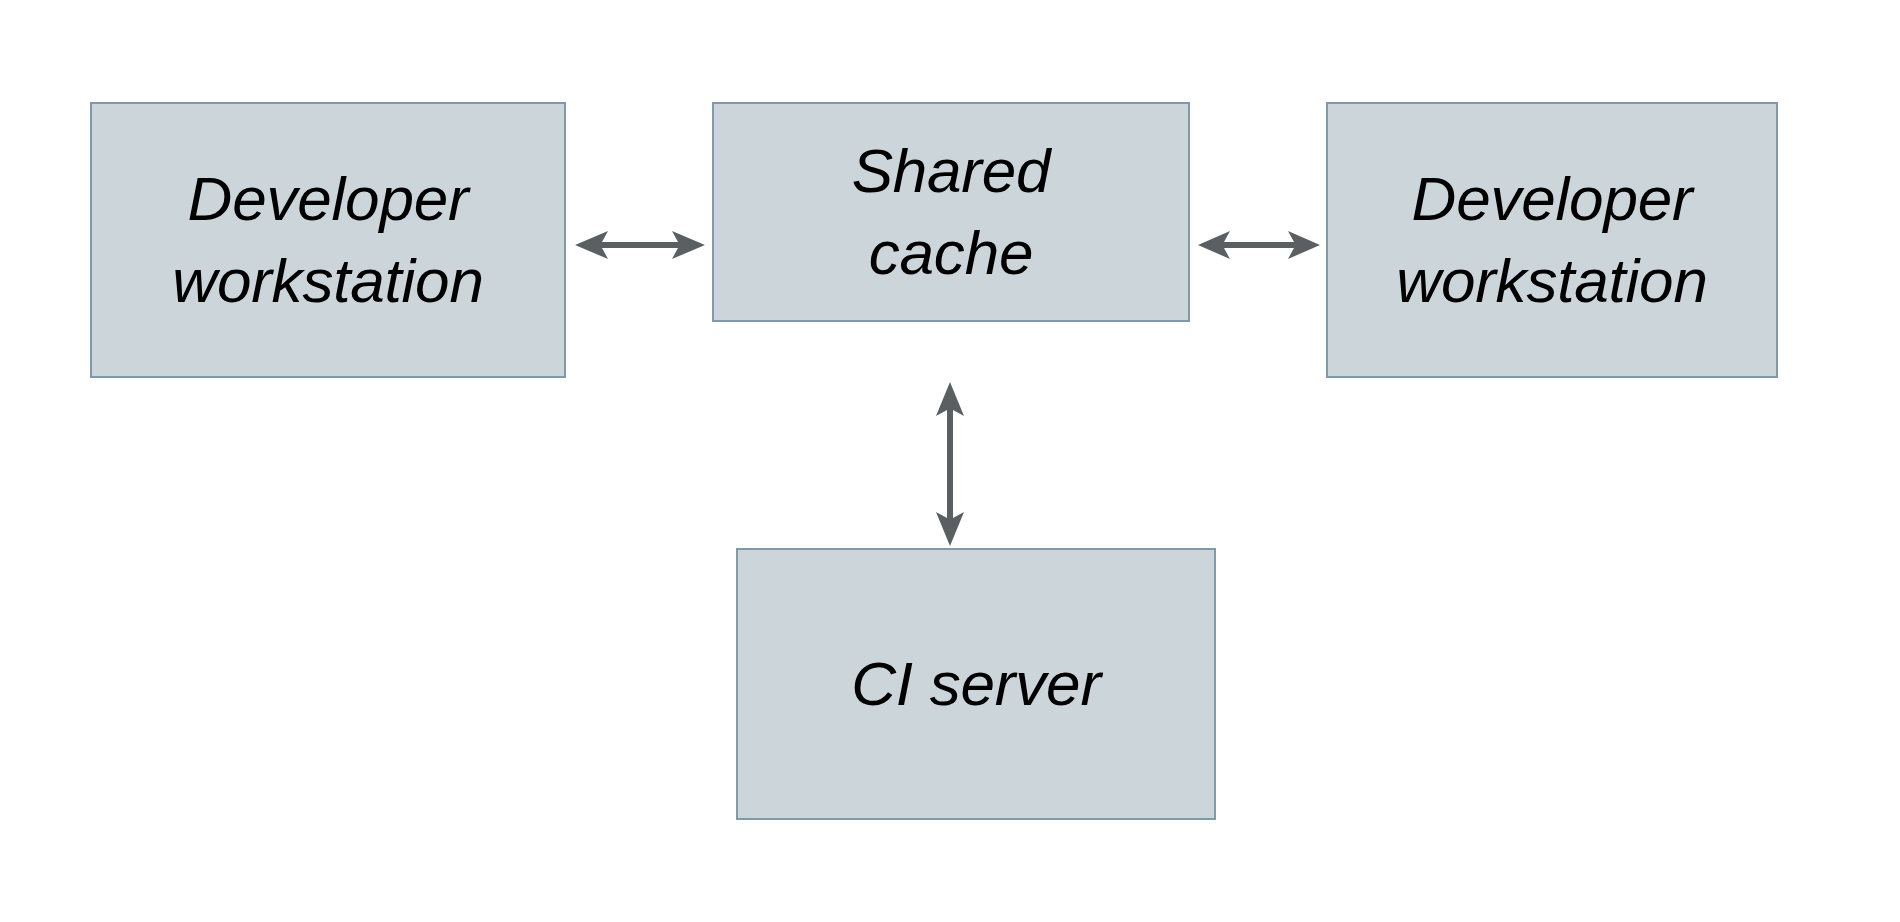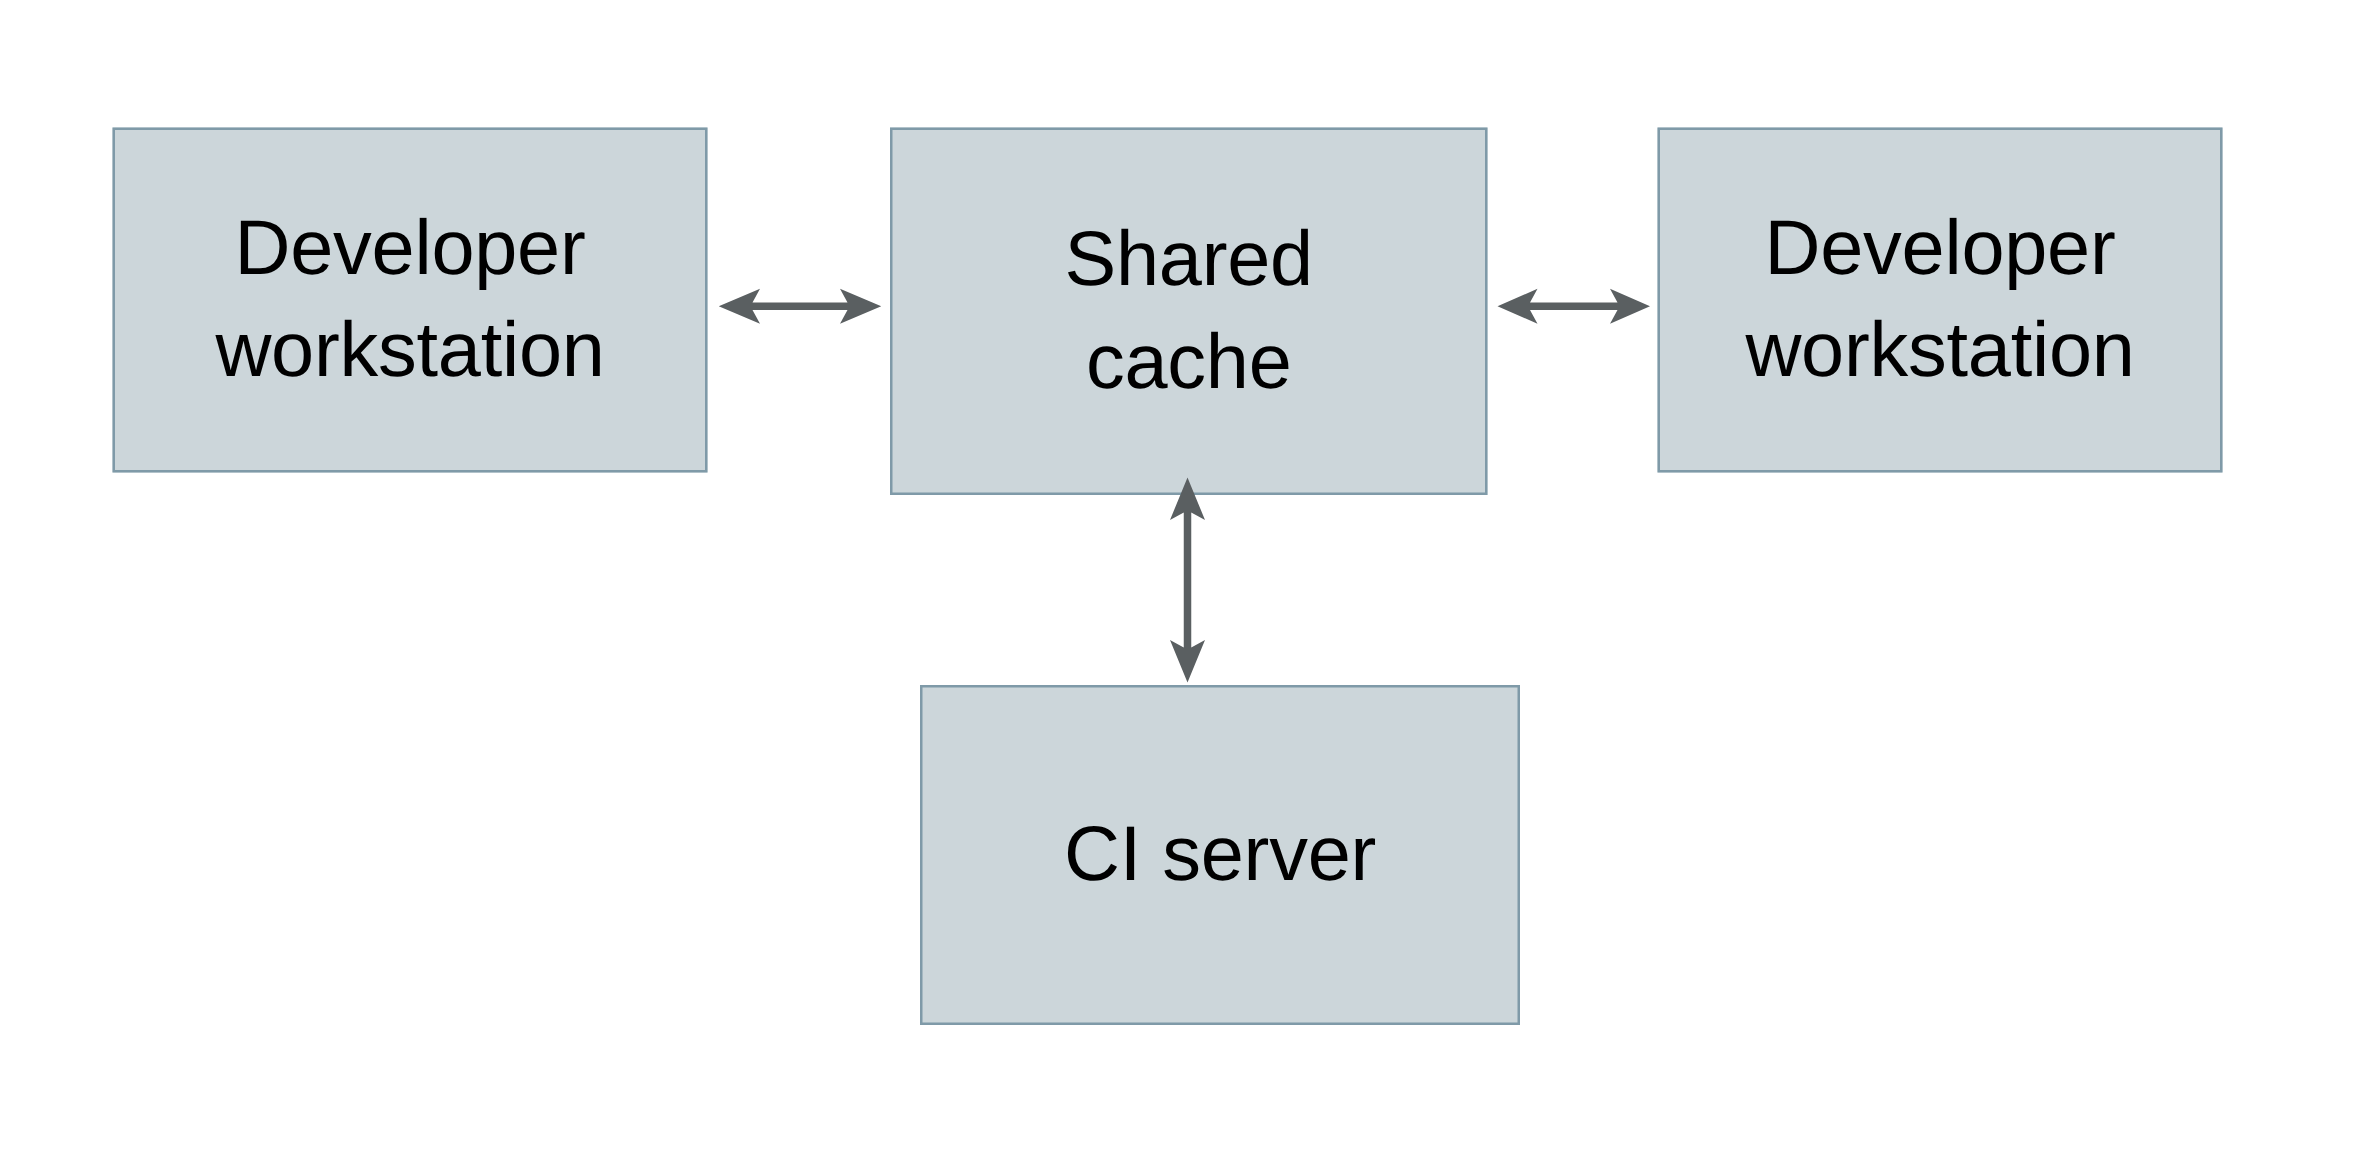--- a/index.html
+++ b/index.html
@@ -22,36 +22,37 @@
   }
   .node-box {
     position: absolute;
     box-sizing: border-box;
     background: #ccd6da;
     border: 2px solid #7f9aa8;
     display: flex;
     align-items: center;
     justify-content: center;
     text-align: center;
+    font-style: italic;
   }
   .node-label {
     font-size: 62px;
     line-height: 1.32;
     color: #000000;
     font-weight: 400;
     letter-spacing: -0.2px;
     padding: 0 8px;
     white-space: pre-line;
   }
   
   #node-dev-left {
     left: 90px;  top: 102px;  width: 476px;  height: 276px;
   }
   #node-shared-cache {
-    left: 712px; top: 102px;  width: 478px;  height: 294px;
+    left: 712px; top: 102px;  width: 478px;  height: 220px;
   }
   #node-dev-right {
     left: 1326px; top: 102px; width: 452px;  height: 276px;
   }
   #node-ci-server {
     left: 736px; top: 548px;  width: 480px;  height: 272px;
   }
   #node-ci-server .node-label {
     font-size: 62px;
   }

